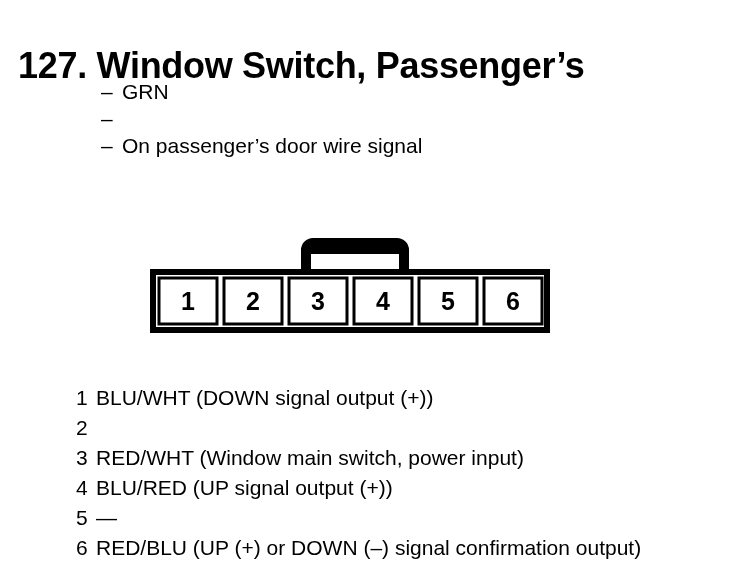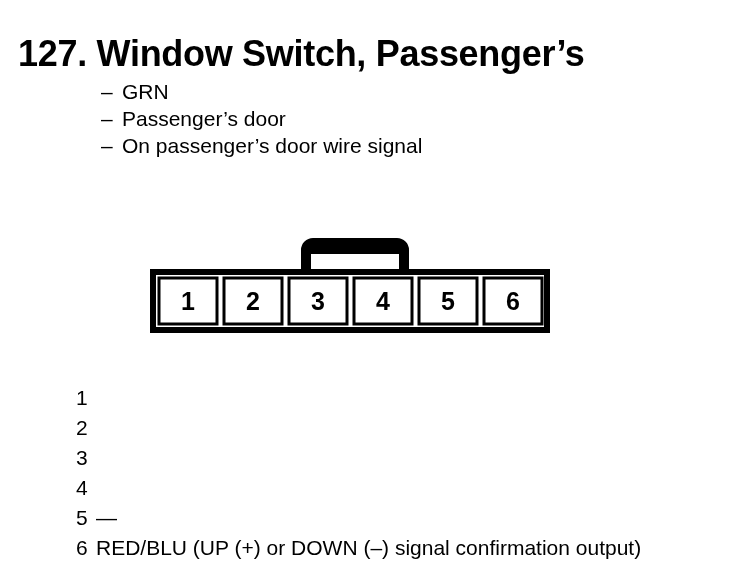--- a/index.html
+++ b/index.html
@@ -14,21 +14,21 @@
     overflow: hidden;
     font-family: "Liberation Sans", sans-serif;
     color: #000000;
     -webkit-font-smoothing: none;
   }
 
   
   #page-title {
     position: absolute;
     left: 18px;
-    top: 10px;
+    top: 22px;
     font-size: 36px;
     font-weight: bold;
     letter-spacing: -0.3px;
     white-space: nowrap;
     line-height: 40px;
   }
 
   
   #attribute-list {
     position: absolute;
@@ -95,21 +95,20 @@
 
 <h1 id="page-title">127. Window Switch, Passenger’s</h1>
 
 <ul id="attribute-list">
   <li>
     <span class="dash">–</span>
     <span class="attr-text">GRN</span>
   </li>
   <li>
     <span class="dash">–</span>
-    <span class="attr-text">Passenger’s door</span>
   </li>
   <li>
     <span class="dash">–</span>
     <span class="attr-text">On passenger’s door wire signal</span>
   </li>
 </ul>
 
 <div id="connector-diagram">
   <svg id="connector-svg" width="400" height="115" viewBox="0 0 400 115">
 
@@ -145,29 +144,32 @@
       <text class="conn-digit" x="233" y="92">4</text>
       <text class="conn-digit" x="298" y="92">5</text>
       <text class="conn-digit" x="363" y="92">6</text>
     </g>
   </svg>
 </div>
 
 <ul id="pin-list">
   <li>
     <span class="pin-no">1</span>
+    <span class="pin-desc">BLU/WHT (DOWN signal output (+))</span>
   </li>
   <li>
     <span class="pin-no">2</span>
   </li>
   <li>
     <span class="pin-no">3</span>
+    <span class="pin-desc">RED/WHT (Window main switch, power input)</span>
   </li>
   <li>
     <span class="pin-no">4</span>
+    <span class="pin-desc">BLU/RED (UP signal output (+))</span>
   </li>
   <li>
     <span class="pin-no">5</span>
     <span class="pin-desc">—</span>
   </li>
   <li>
     <span class="pin-no">6</span>
     <span class="pin-desc">RED/BLU (UP (+) or DOWN (–) signal confirmation output)</span>
   </li>
 </ul>

